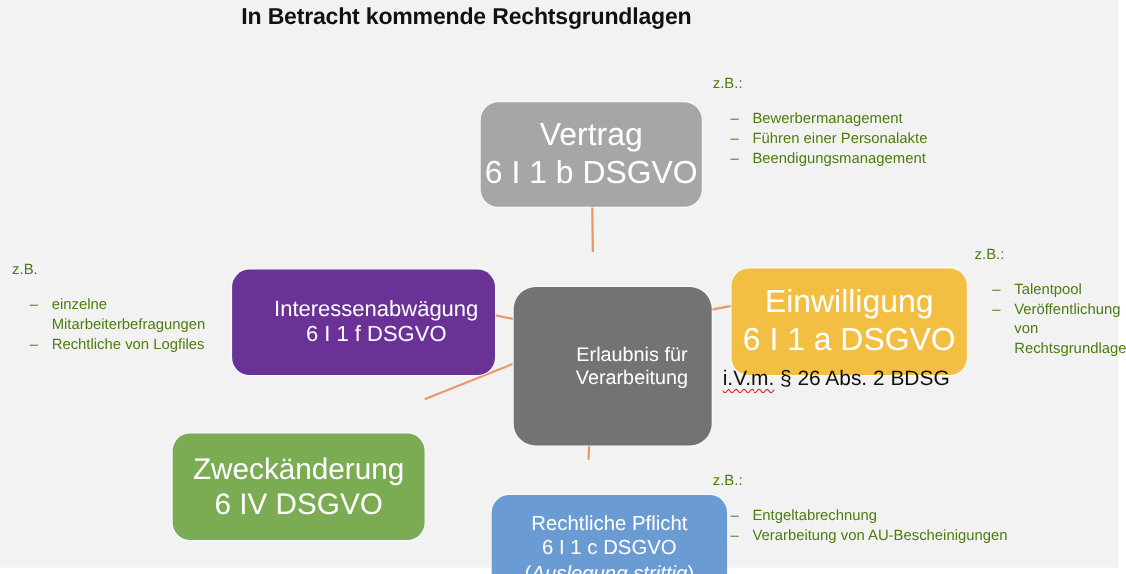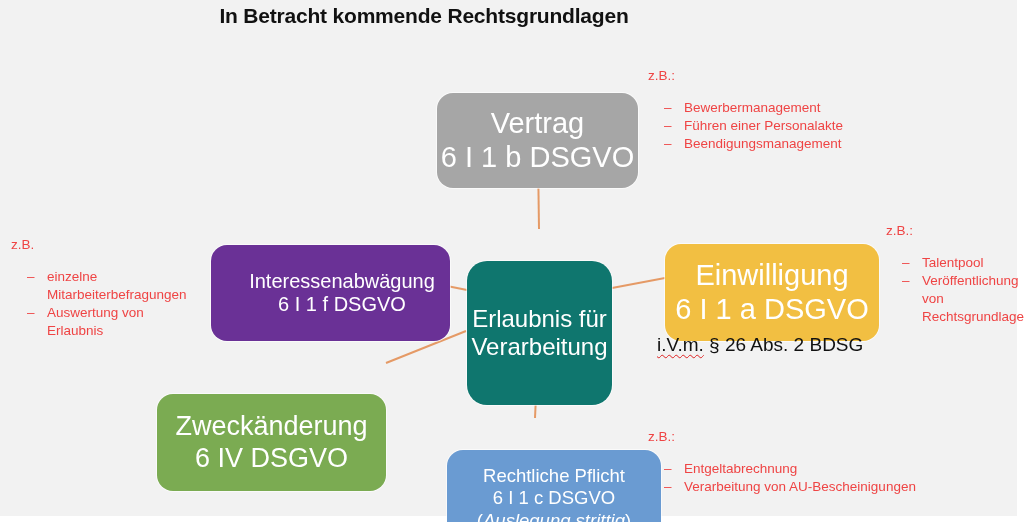--- a/index.html
+++ b/index.html
@@ -4,21 +4,21 @@
 <style>
   html, body { margin: 0; padding: 0; }
   body { width: 1024px; height: 522px; background: #ffffff; position: relative; overflow: hidden;
          font-family: "Liberation Sans", "DejaVu Sans", sans-serif; }
   #canvas { position: absolute; left: 0; top: 0; width: 1017px; height: 516px; background: #f2f2f2; }
   .title { position: absolute; left: 0; width: 848px; top: 4px; text-align: center; font-weight: bold;
            font-size: 21px; color: #111; letter-spacing: -0.2px; }
   .box { position: absolute; border-radius: 16px; color: #fff; display: flex; flex-direction: column;
          align-items: center; justify-content: center; text-align: center; line-height: 1.15;
          box-shadow: 0 0 0 1px rgba(255,255,255,0.6); margin-top: 32px; }
-  .note { position: absolute; color: #ef4444; font-size: 13.5px; line-height: 18px; }
+  .note { position: absolute; color: #4d7c0f; font-size: 13.5px; line-height: 18px; }
   .note .zb { display: block; }
   .note ul { list-style: none; margin: 14px; padding: 0; }
   .note li { position: relative; padding-left: 22px; }
   .note li::before { content: "–"; position: absolute; left: 2px; }
   svg.lines { position: absolute; left: 0; top: 0; }
   .legal { position: absolute; font-size: 19px; color: #111; }
   .squiggle { text-decoration: underline wavy #d22; text-decoration-thickness: 1px; text-underline-offset: 3px; }
 </style>
 </head>
 <body>
@@ -33,21 +33,21 @@
     <line x1="612" y1="288" x2="665" y2="278"></line>
     <line x1="427" y1="282" x2="467" y2="290"></line>
     <line x1="386" y1="363" x2="466" y2="331"></line>
     <line x1="537" y1="374" x2="535" y2="418"></line>
   </g>
   <g stroke="#111" stroke-width="2.5" fill="none">
     <path d="M703 330 L703 322 Q703 318 708 318 L775 318 Q780 318 782 311 Q784 318 789 318 L856 318 Q861 318 861 322 L861 330"></path>
   </g>
 </svg>
 
-<div class="box" style="left:467px; top:229px; width:145px; height:144px; background:#0f766e; font-size:24px; border-radius:20px;">
+<div class="box" style="left:467px; top:229px; width:145px; height:144px; background:#737373; font-size:18px; border-radius:20px;padding-left:35px;">
   <span>Erlaubnis für</span>
   <span>Verarbeitung</span>
 </div>
 
 <div class="box" style="left:437px; top:61px; width:201px; height:95px; background:#a6a6a6; font-size:29px;">
   <span>Vertrag</span>
   <span>6 I 1 b DSGVO</span>
 </div>
 <div class="note" style="left:648px; top:67px;">
   <span class="zb">z.B.:</span>
@@ -74,21 +74,21 @@
 </div>
 
 <div class="box" style="left:211px; top:213px; width:216px; height:96px; background:#6a3196; font-size:20px;padding-left:23px;">
   <span>Interessenabwägung</span>
   <span>6 I 1 f DSGVO</span>
 </div>
 <div class="note" style="left:11px; top:236px; width:190px;">
   <span class="zb">z.B.</span>
   <ul>
     <li>einzelne Mitarbeiterbefragungen</li>
-    <li>Auswertung von Erlaubnis</li>
+    <li>Rechtliche von Logfiles</li>
   </ul>
 </div>
 
 <div class="box" style="left:157px; top:362px; width:229px; height:97px; background:#7bab52; font-size:27px;">
   <span>Zweckänderung</span>
   <span>6 IV DSGVO</span>
 </div>
 
 <div class="box" style="left:447px; top:418px; width:214px; height:97px; background:#6a9bd2; font-size:18.5px; line-height:1.2;">
   <span>Rechtliche Pflicht</span>

